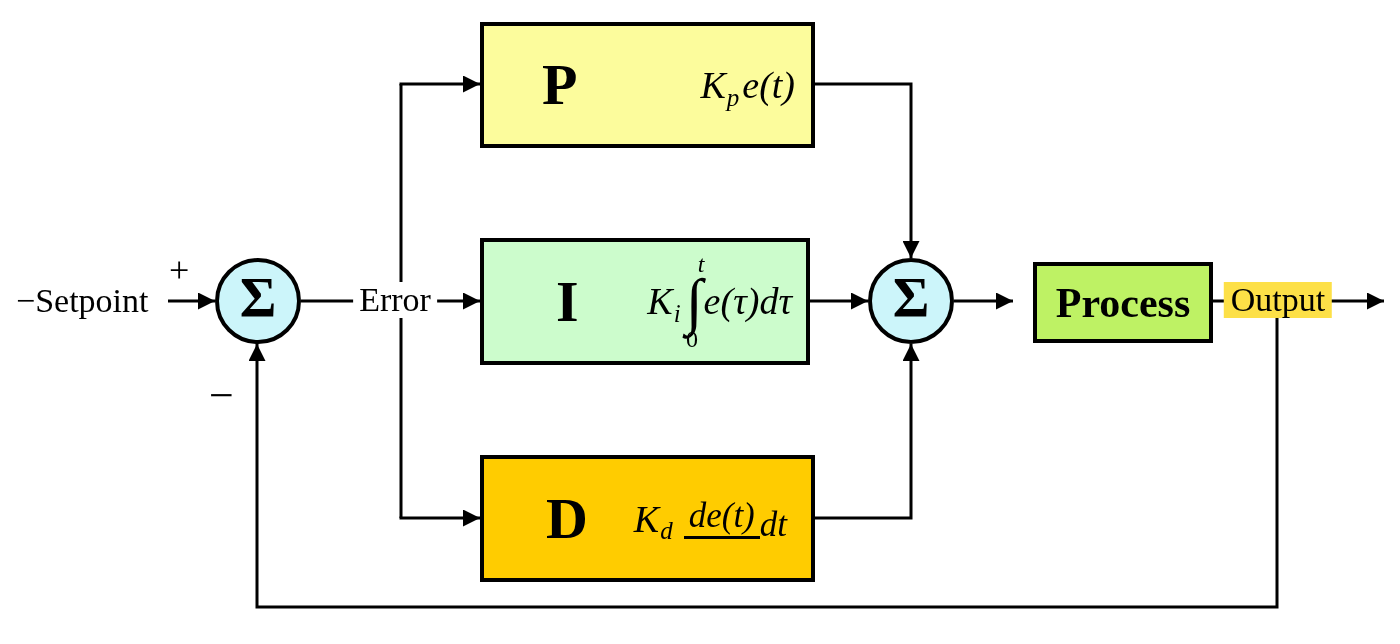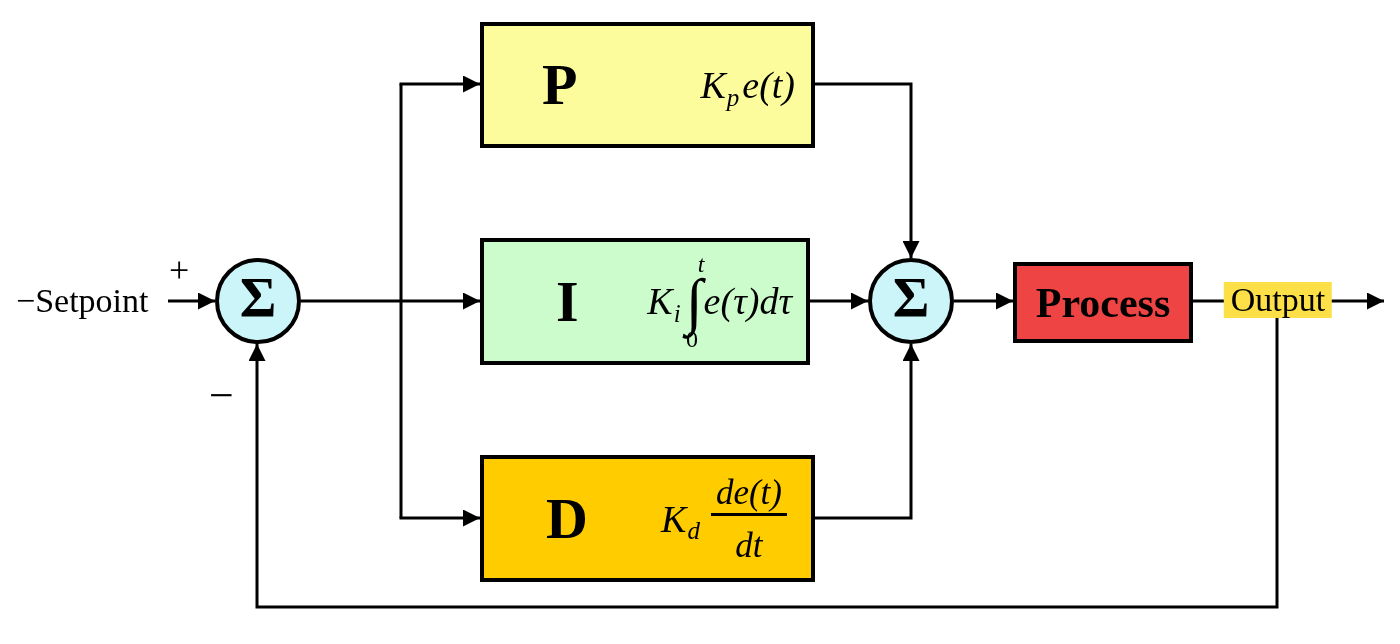--- a/index.html
+++ b/index.html
@@ -115,21 +115,21 @@
     align-items: center;
     margin: 0 1px 0 2px;
   }
   .int-upper { font-size: 24px; font-style: italic; line-height: 1; transform: translateX(7px); }
   .int-sign  { font-size: 62px; font-style: normal; line-height: 0.82; }
   .int-lower { font-size: 24px; font-style: normal; line-height: 1; transform: translateX(-2px); }
 
   
   .frac {
     display: inline-flex;
-    flex-direction: column;
+    flex-direction: row;
     align-items: center;
     margin-left: 8px;
     font-size: 35px;
   }
   .frac .num { padding: 0 5px 3px; border-bottom: 3px solid #000000; line-height: 1; }
   .frac .den { padding-top: 12px; line-height: 1; }
 </style>
 </head>
 <body>
 
@@ -189,22 +189,23 @@
     <span class="formula">
         <span>K</span>
         <span class="sub">d</span>
         <span class="frac">
           <span class="num">de(t)</span>
           <span class="den">dt</span>
         </span>
       </span>
   </div>
 
-  <div class="block" id="process-block" style="background-color: #ef4444;">
+  <div class="block" id="process-block" style="background-color: #bef264; margin-left: 20px;">
     <span class="process-label">Process</span>
   </div>
 
   <div class="lbl" id="setpoint-label">−Setpoint</div>
   <div class="lbl" id="plus-sign">+</div>
   <div class="lbl" id="minus-sign">−</div>
+  <div class="lbl" id="error-label">Error</div>
   <div class="lbl" id="output-label">Output</div>
 
 </div>
 
 </body></html>

